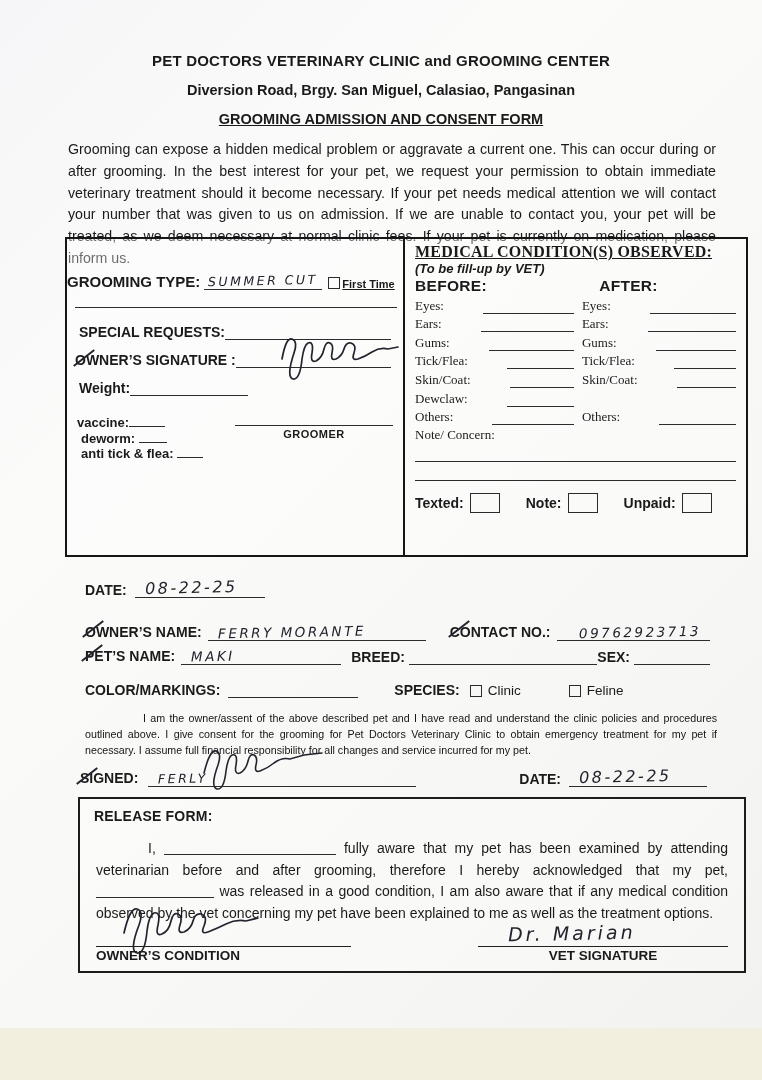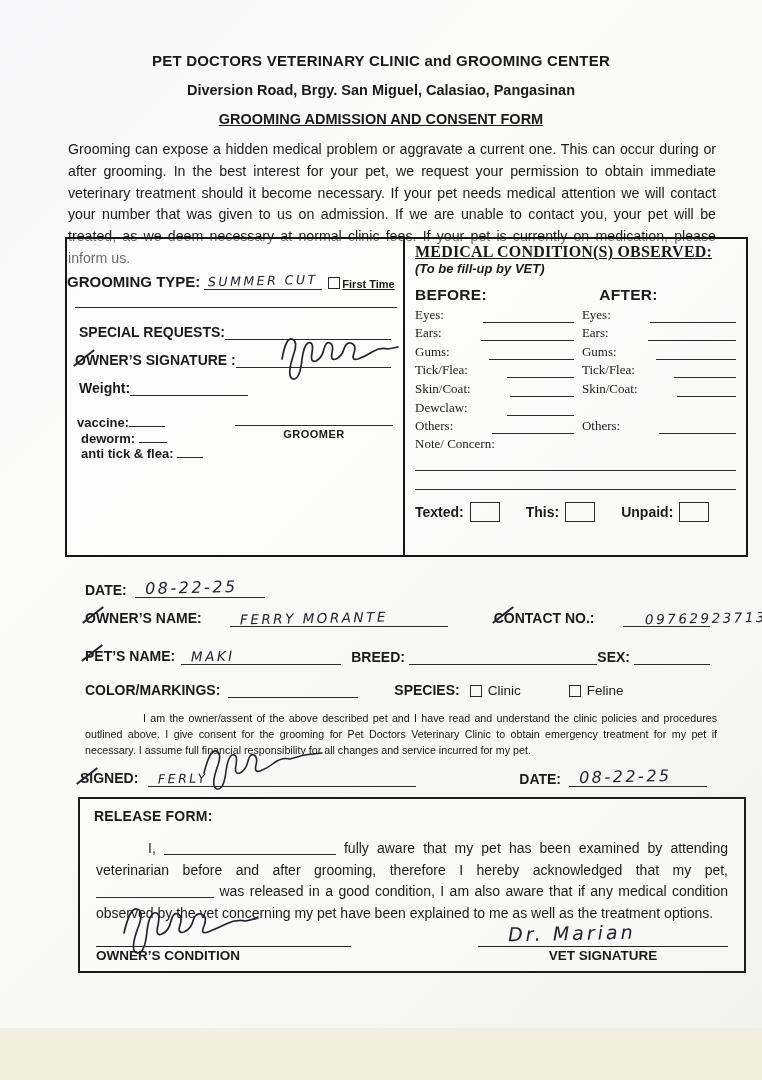--- a/index.html
+++ b/index.html
@@ -51,42 +51,42 @@
   .wt-row { position:absolute; left:12px; top:140px; }
   .shots { position:absolute; left:10px; top:176px; font-size:13px; font-weight:bold; line-height:15.5px; }
   .shots .mini { display:inline-block; border-bottom:1.3px solid #2c2c2c; height:12px; }
   .groomer-block { position:absolute; right:10px; top:186px; width:158px; text-align:center; }
   .groomer-line { border-top:1.3px solid #2c2c2c; }
   .groomer-label { font-size:11px; font-weight:bold; letter-spacing:.5px; margin-top:2px; }
 
   
   .mc-title { font-family:"Liberation Serif", serif; font-size:16px; font-weight:bold; text-decoration:underline; letter-spacing:.2px; }
   .mc-sub { font-family:Liberation Sans, sans-serif; font-size:13px; font-weight:bold; font-style:italic; }
-  .mc-header { display:flex; margin-top:10px;gap:36px; }
+  .mc-header { display:flex; margin-top:1px;gap:36px; }
   .mc-header .col { width:52%; font-size:15.5px; font-weight:bold; letter-spacing:.3px; }
   .mc-header .col.after { width:48%; }
   .mc-row { display:flex; font-family:"Liberation Serif", serif; font-size:13px; height:18.6px; align-items:flex-end; }
   .mc-half { width:52%; display:flex; align-items:flex-end; padding-right:8px;gap:36px; }
   .mc-half.after { width:48%; padding-right:0; }
   .mc-half .lbl { white-space:nowrap; }
   .mc-half .fline { flex:1; height:15px; margin-left:3px; border-bottom-width:1.2px; }
   .mc-note { font-family:"Liberation Serif", serif; font-size:13px; margin-top:2px; }
   .note-line { border-bottom:1.3px solid #2c2c2c; height:19px; }
   .pay-row { display:flex; align-items:center; margin-top:12px; }
   .pay-item { display:flex; align-items:center; }
   .pay-label { font-size:14px; font-weight:bold; }
   .pay-box { width:30px; height:20px; border:1.7px solid #2a2a2a; margin-left:6px; background:transparent; }
   .received { position:absolute; left:0; right:0; bottom:6px; text-align:center; }
   .received-line { width:200px; margin:0 auto; border-top:1.3px solid #2c2c2c; }
   .received-label { font-size:14px; font-weight:bold; margin-top:2px; }
 
   
   .info-row { position:absolute; left:85px; right:52px; display:flex; align-items:flex-end; }
   .date-row { top:578px; }
-  .owner-row { top:608px;gap:22px; }
+  .owner-row { top:622px; }
   .pet-row { top:646px; }
   .color-row { top:681px; }
   .info-row .blabel { font-size:14px; }
   .hw-mid { position:absolute; left:10px; bottom:0; font-size:13.5px; }
   .sp { display:inline-block; }
 
   .consent { position:absolute; left:85px; top:711px; width:632px; font-size:10.7px; line-height:15.8px; text-align:justify; text-indent:58px; color:#141414; }
   .signed-row { position:absolute; left:80px; right:55px; top:766px; display:flex; align-items:flex-end; }
 
   
@@ -240,21 +240,21 @@
         <div class="mc-note">Note/ Concern:</div>
         <div class="note-line"></div>
         <div class="note-line"></div>
 
         <div class="pay-row">
           <span class="pay-item">
             <span class="pay-label">Texted:</span>
             <span class="pay-box"></span>
           </span>
           <span class="pay-item" style="margin-left:26px;">
-            <span class="pay-label">This:</span>
+            <span class="pay-label">Note:</span>
             <span class="pay-box"></span>
           </span>
           <span class="pay-item" style="margin-left:26px;">
             <span class="pay-label">Unpaid:</span>
             <span class="pay-box"></span>
           </span>
         </div>
 
       </div>
     </div>

